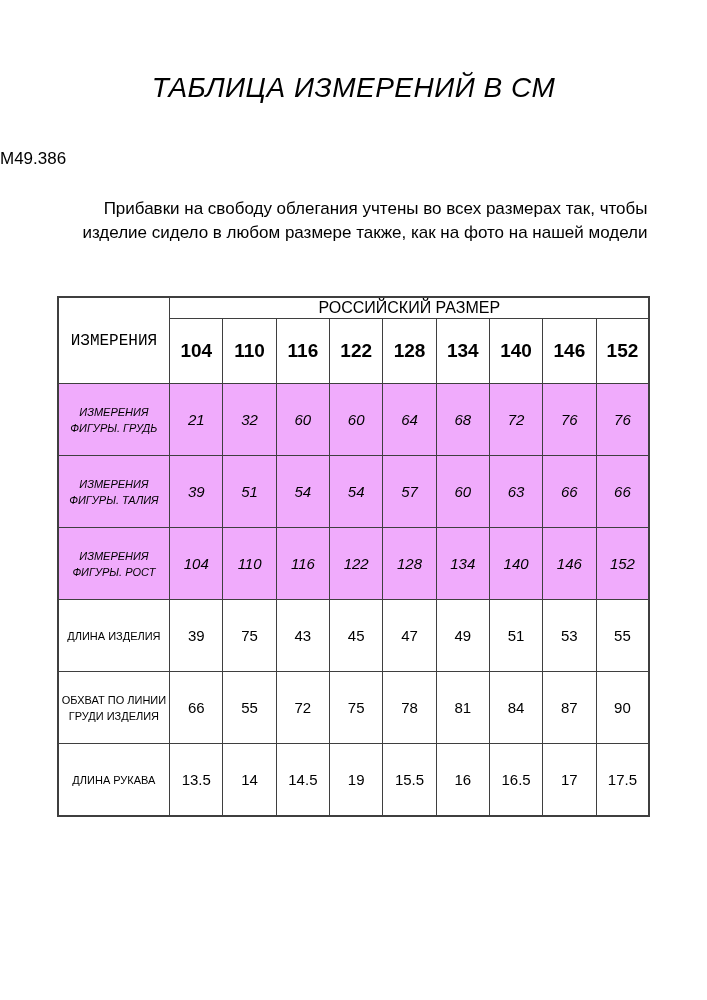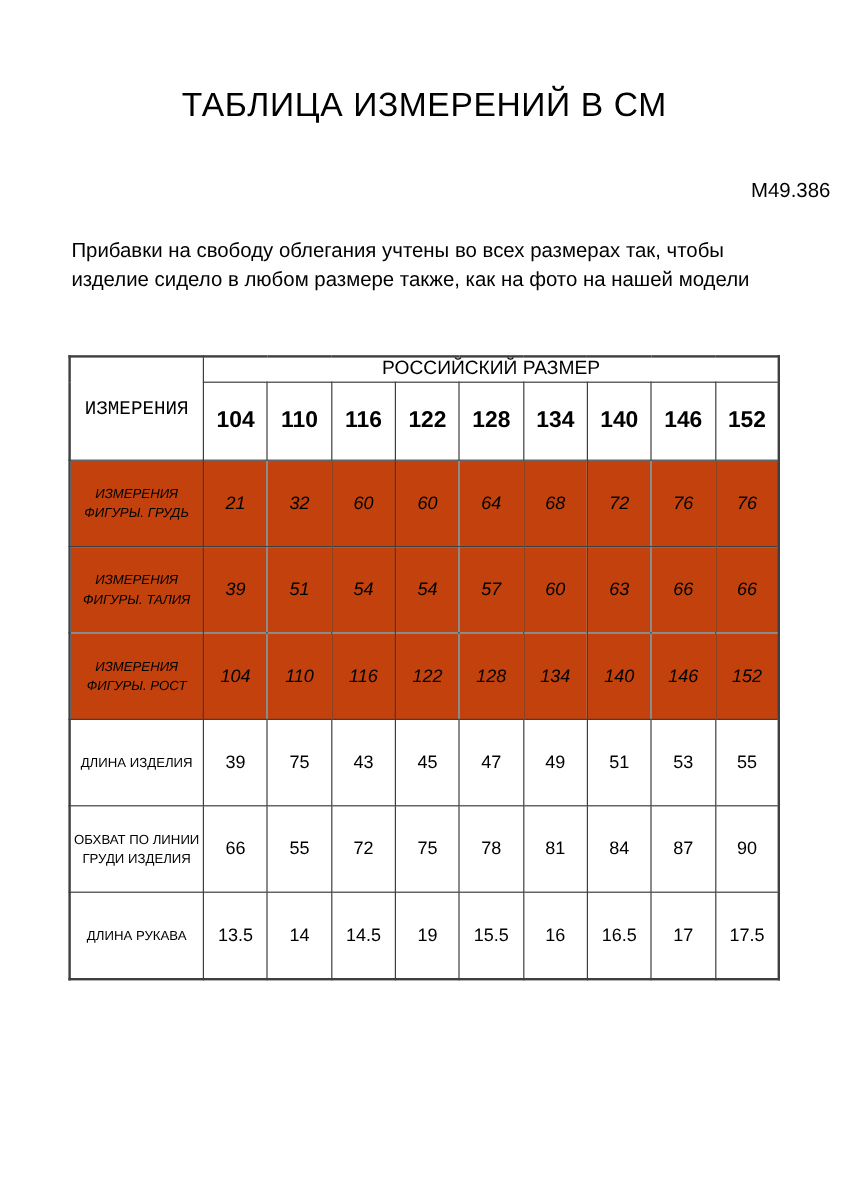--- a/index.html
+++ b/index.html
@@ -13,30 +13,31 @@
     font-family: "Liberation Sans", sans-serif;
     color: #000000;
     overflow: hidden;
   }
   .page-title {
     margin: 72px 0 0 0;
     text-align: center;
     font-size: 28px;
     font-weight: normal;
     letter-spacing: 0.5px;
+    font-style: italic;
   }
   .model-code {
-    margin: 45px 15px 0 0;
-    text-align: right;
+    margin: 45px 5px 0 0;
+    text-align: left;
     font-size: 17px;
   }
   .fit-note {
     width: 588px;
     margin: 28px auto 0 auto;
-    text-align: left;
+    text-align: right;
     font-size: 17px;
     line-height: 24px;
   }
   table.size-table {
     margin: 51px auto 0 auto;
     border-collapse: collapse;
     table-layout: fixed;
     width: 592px;
     border: 2px solid #3f3f3f;
   }
@@ -66,21 +67,21 @@
   }
   td.row-label {
     font-size: 11px;
     line-height: 16px;
     padding: 0 5px;
   }
   td.value-cell {
     font-size: 15px;
   }
   tr.shaded td {
-    background: #c2410c;
+    background: #f0abfc;
     font-style: italic;
   }
 </style>
 </head>
 <body>
 
 <h1 class="page-title">ТАБЛИЦА ИЗМЕРЕНИЙ В СМ</h1>
 
 <p class="model-code">М49.386</p>
 

